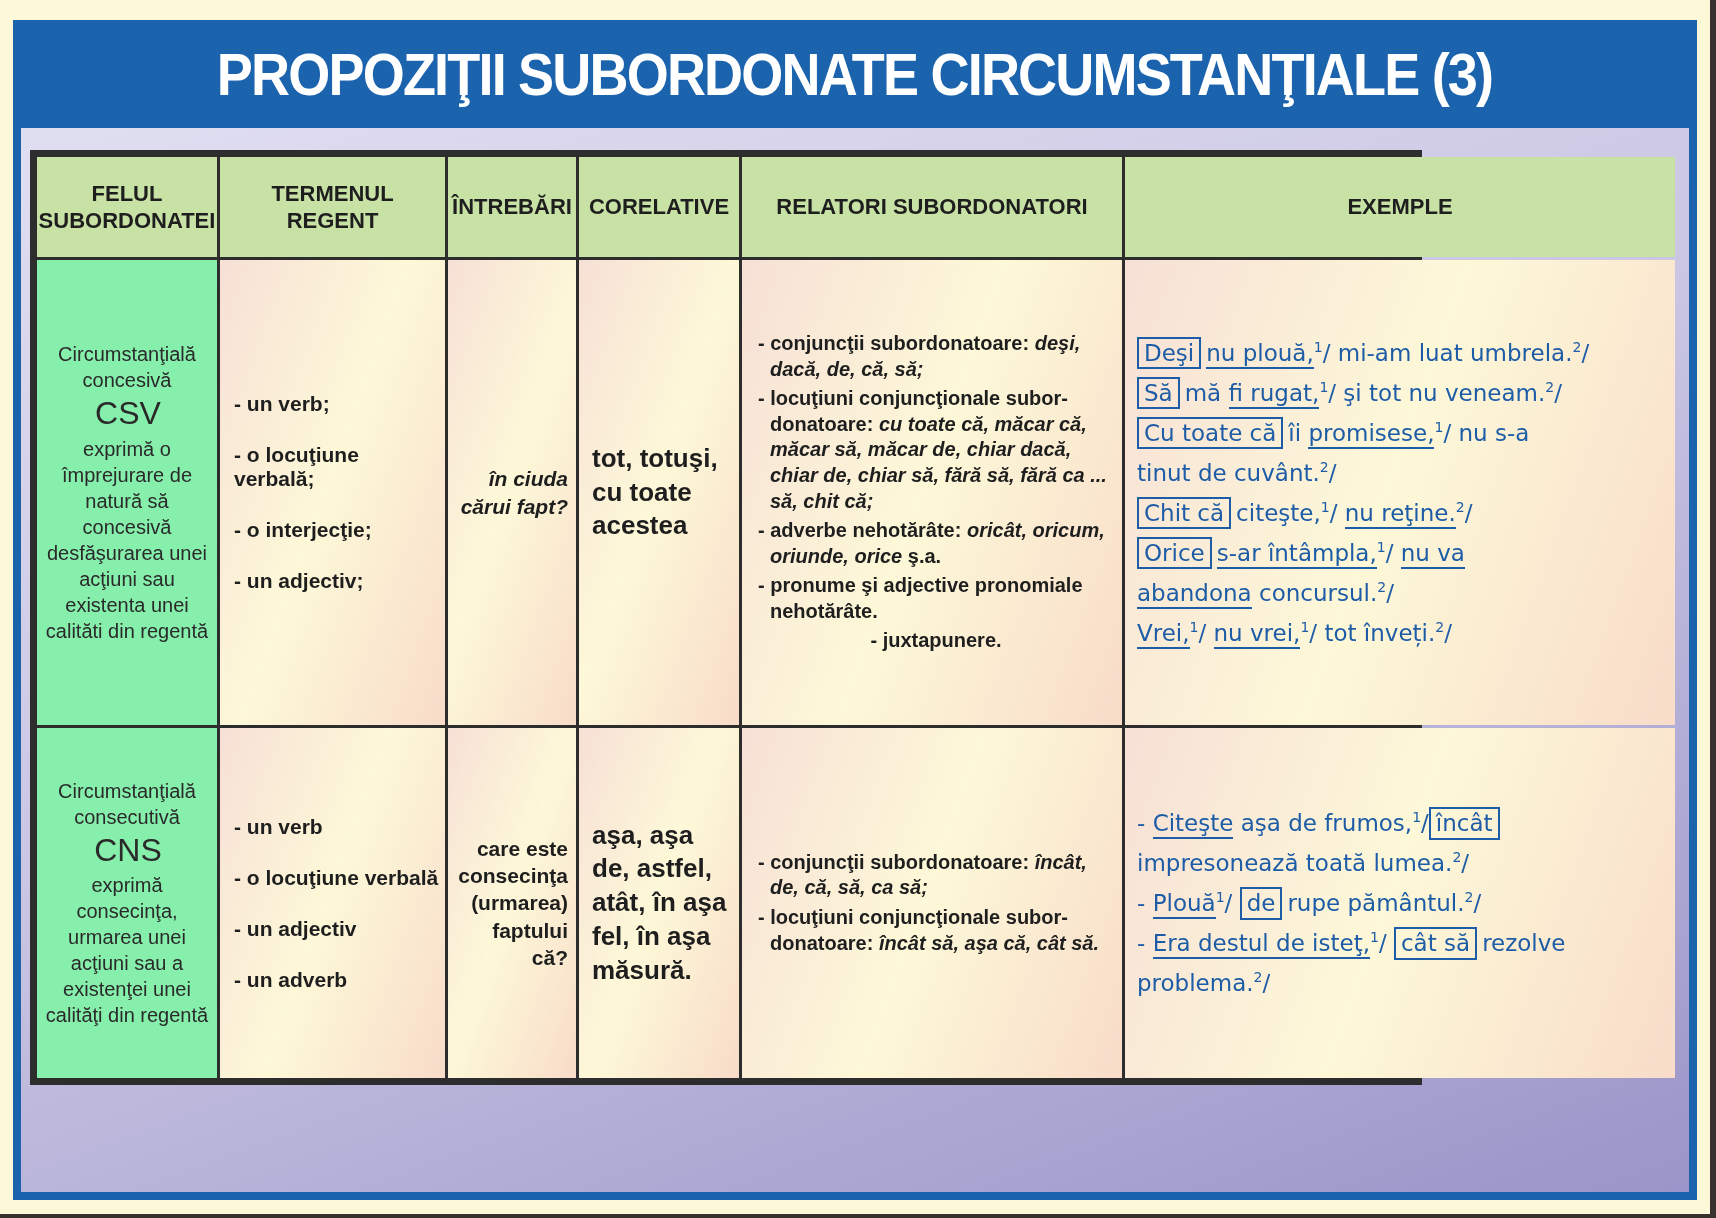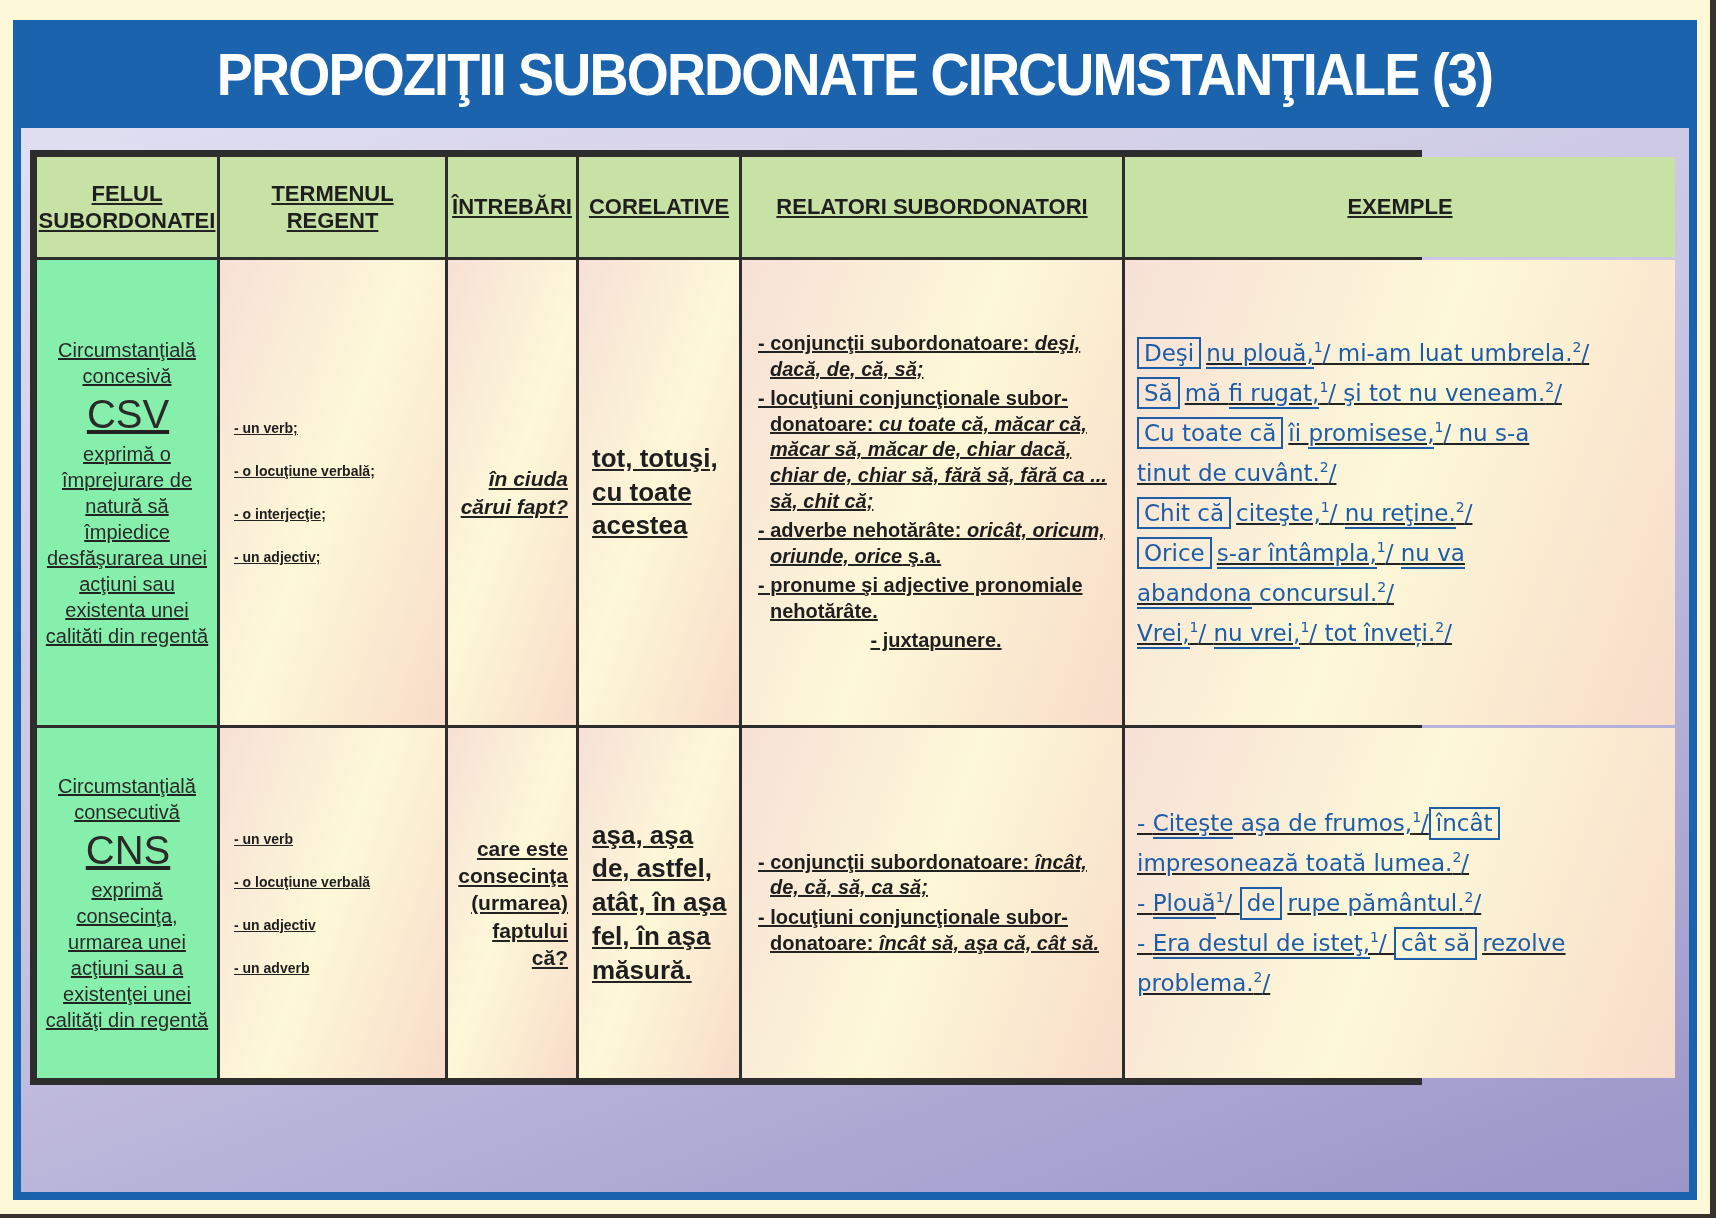--- a/index.html
+++ b/index.html
@@ -22,36 +22,36 @@
   .panel{
     flex:1;margin:0 8px 8px 8px;
     background:linear-gradient(160deg,#e0def1 0%,#cac6e3 45%,#9b95c9 100%);
     padding:22px 0 0 9px;box-sizing:border-box;
   }
   .grammar-table{
     display:grid;
     grid-template-columns:180px 225px 128px 160px 380px 550px;
     grid-template-rows:100px 465px 350px;
     gap:3px;background:#2d2d2d;border:7px solid #2d2d2d;
-    width:1392px;box-sizing:border-box;text-decoration:underline;
+    width:1392px;box-sizing:border-box;
   }
   .cell{overflow:hidden;box-sizing:border-box;}
   .head{
     background:#c8e2a6;display:flex;align-items:center;justify-content:center;
     text-align:center;font-weight:bold;font-size:22px;line-height:1.25;color:#1e1e1e;
     padding:0 6px;
   }
   .kind{
     background:#86efac;display:flex;flex-direction:column;align-items:center;justify-content:center;
     text-align:center;font-size:20px;line-height:1.3;padding:6px 6px;color:#2a2a2a;
   }
-  .kind .abbr{font-size:40px;line-height:1.15;margin:2px 0 4px 2px;}
+  .kind .abbr{font-size:32px;line-height:1.15;margin:2px 0 4px 2px;}
   .warm{background:linear-gradient(110deg,#f7e0d6 0%,#fdf8d8 48%,#f8dcc9 100%);}
   .regent{display:flex;flex-direction:column;justify-content:center;gap:27px;
-    font-weight:bold;font-size:14px;padding:10px 6px 10px 14px;color:#1e1e1e;}
+    font-weight:bold;font-size:21px;padding:10px 6px 10px 14px;color:#1e1e1e;}
   .q{display:flex;align-items:center;justify-content:center;text-align:right;
     font-weight:bold;font-size:21px;line-height:1.3;padding:0 8px;color:#1e1e1e;}
   .q.italic{font-style:italic;}
   .cor{display:flex;flex-direction:column;justify-content:center;
     font-weight:bold;font-size:26px;line-height:1.3;padding:0 8px 0 13px;color:#1e1e1e;}
   .relators{display:flex;flex-direction:column;justify-content:center;
     font-weight:bold;font-size:20px;line-height:1.28;padding:6px 8px 6px 16px;color:#1e1e1e;align-items:center;}
   .relators .rich-line{text-indent:-12px;padding-left:12px;margin:2px 0;white-space:normal;}
   .examples{display:flex;flex-direction:column;justify-content:center;
     font-family:"DejaVu Sans",sans-serif;color:#1d5ca6;font-size:23px;
@@ -78,21 +78,21 @@
       <div class="cell head">FELUL SUBORDONATEI</div>
       <div class="cell head">TERMENUL REGENT</div>
       <div class="cell head">ÎNTREBĂRI</div>
       <div class="cell head">CORELATIVE</div>
       <div class="cell head">RELATORI SUBORDONATORI</div>
       <div class="cell head">EXEMPLE</div>
 
       <div class="cell kind">
         <span>Circumstanţială concesivă</span>
         <span class="abbr">CSV</span>
-        <span>exprimă o împrejurare de natură să împiedice desfăşurarea unei acţiuni sau existenta unei calităti din regentă</span>
+        <span>exprimă o împrejurare de natură să concesivă desfăşurarea unei acţiuni sau existenta unei calităti din regentă</span>
       </div>
       <div class="cell warm regent">
           <div class="list-line">- un verb;</div>
           <div class="list-line">- o locuţiune verbală;</div>
           <div class="list-line">- o interjecţie;</div>
           <div class="list-line">- un adjectiv;</div>
         </div>
       <div class="cell warm q italic">în ciuda cărui fapt?</div>
       <div class="cell warm cor">tot, totuşi, cu toate acestea</div>
       <div class="cell warm relators">

